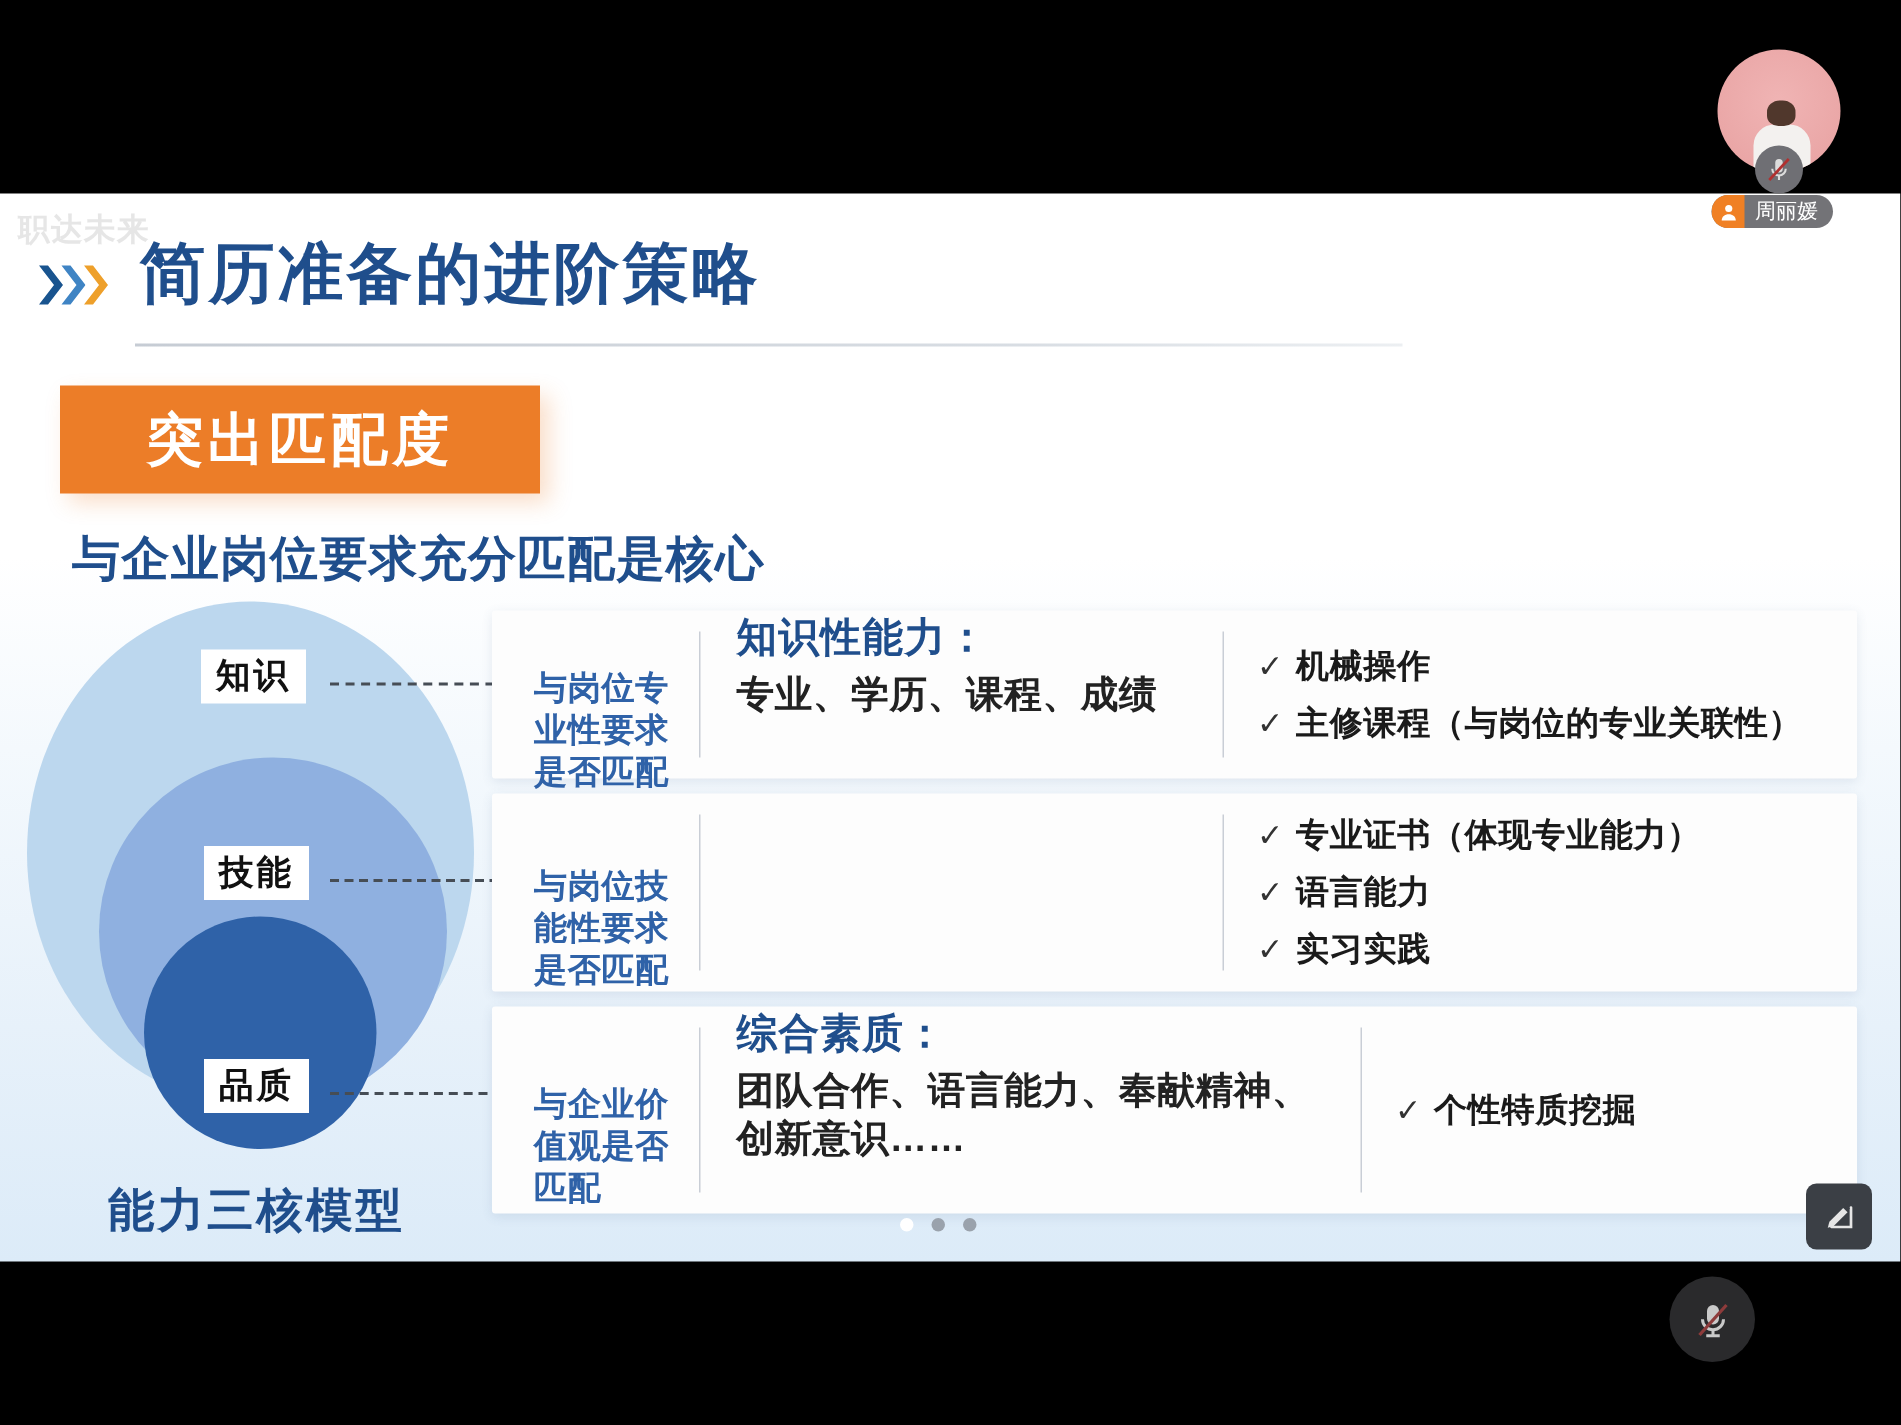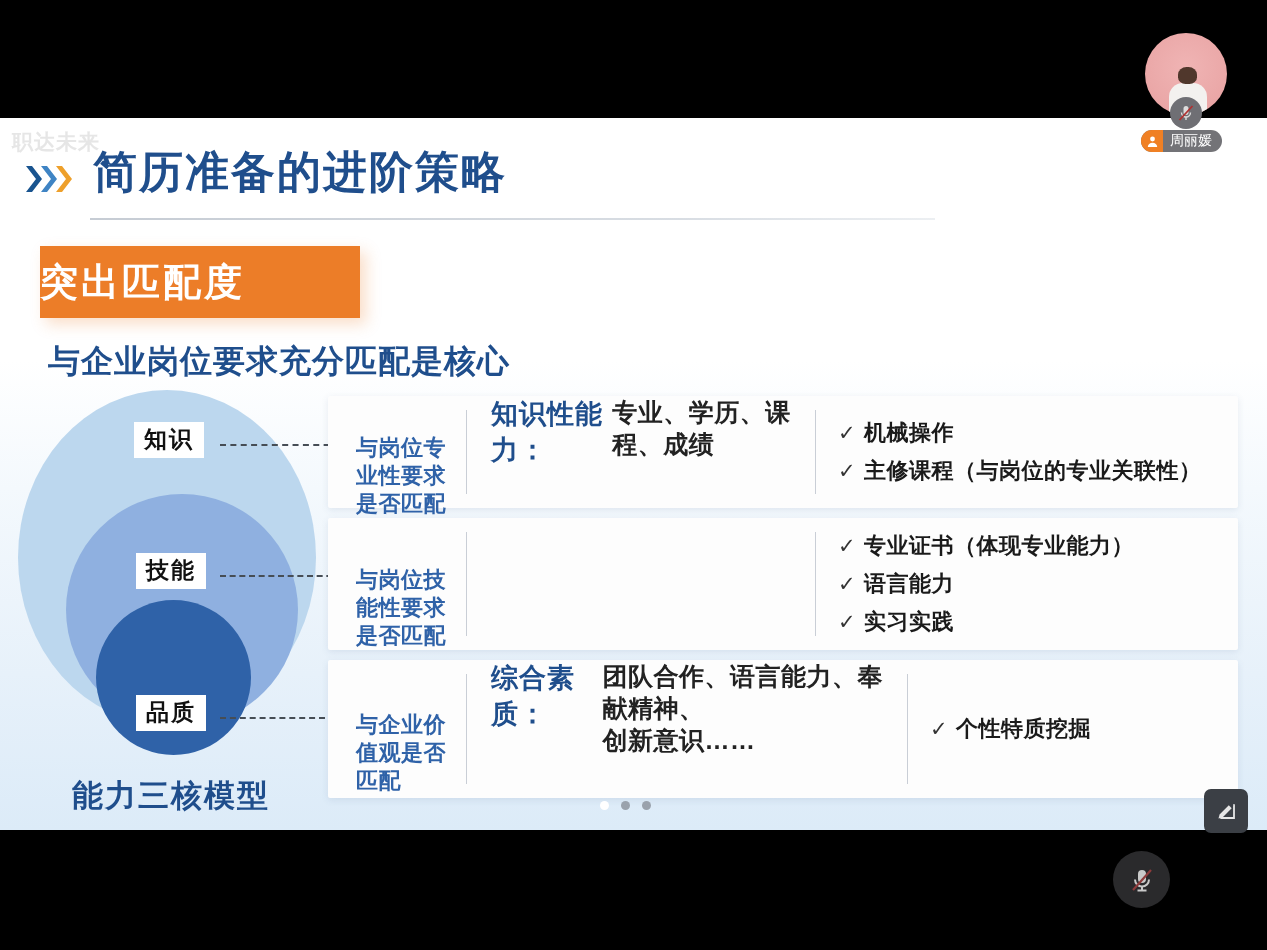--- a/index.html
+++ b/index.html
@@ -18,21 +18,21 @@
     position: relative;
     width: 1267px;
     height: 950px;
     background: #000000;
   }
 
   
   #slide {
     position: absolute;
     left: 0;
-    top: 118px;
+    top: 129px;
     width: 1267px;
     height: 712px;
     background: linear-gradient(180deg,
         #ffffff 0%,
         #ffffff 34%,
         #f4f9fd 52%,
         #e7f1fa 78%,
         #dcebf8 100%);
     overflow: hidden;
   }
@@ -88,20 +88,21 @@
   .orange-tag {
     position: absolute;
     left: 40px;
     top: 128px;
     width: 320px;
     height: 72px;
     background: #ec7d28;
     box-shadow: 6px 6px 14px rgba(236,125,40,0.25);
     display: flex;
     align-items: center;
+    justify-content: center;
   }
   .orange-tag span {
     color: #ffffff;
     font-size: 38px;
     font-weight: bold;
     letter-spacing: 3px;
   }
 
   
   .sub-headline {
@@ -215,21 +216,21 @@
   .vsep {
     width: 1px;
     background: #c9ced6;
     margin: 14px 0;
     flex: none;
   }
   .col-main {
     flex: 1;
     padding-left: 24px;
     display: flex;
-    flex-direction: row;
+    flex-direction: column;
     justify-content: flex-start;
   }
   .main-title {
     font-size: 27px;
     font-weight: bold;
     color: #1f4e8c;
     letter-spacing: 1px;
     margin-bottom: 4px;
   }
   .main-body {

